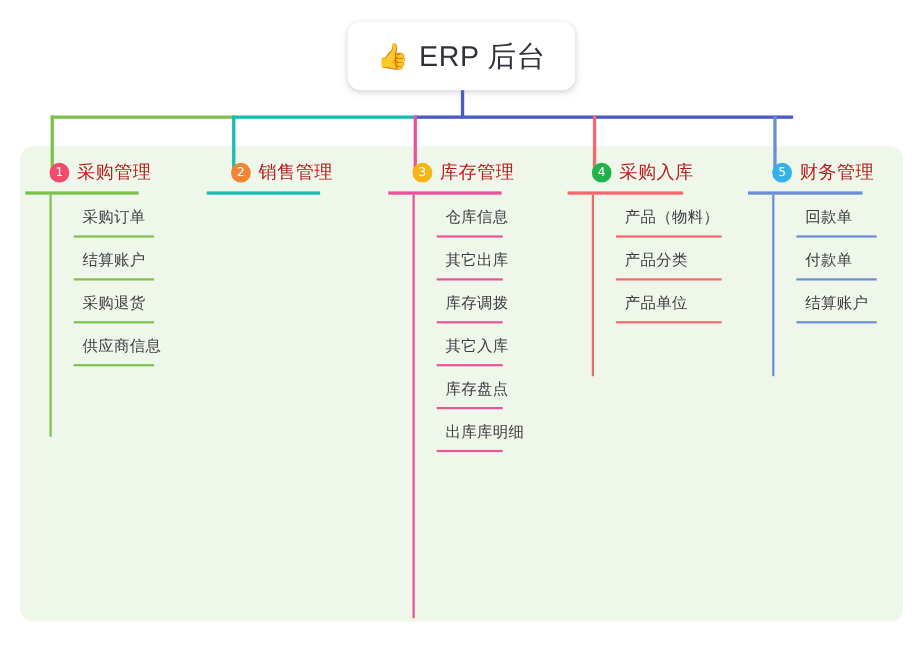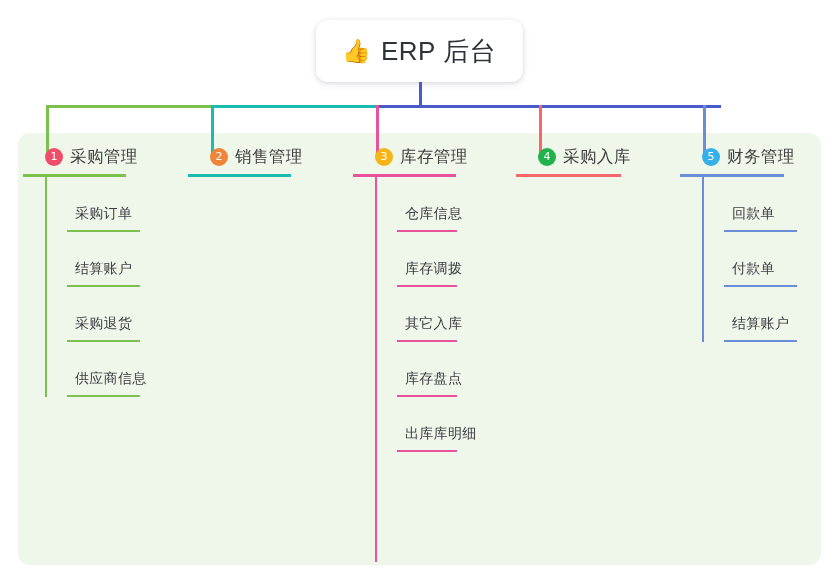--- a/index.html
+++ b/index.html
@@ -105,42 +105,42 @@
     border-radius: 50%;
     color: #ffffff;
     font-size: 11px;
     line-height: 18px;
     text-align: center;
     flex: none;
     font-family: "DejaVu Sans", sans-serif;
   }
   .branch-title {
     font-size: 16.5px;
-    color: #404040;
+    color: #b91c1c;
     letter-spacing: 0.4px;
   }
   .branch-underline {
     height: 3px;
     margin-top: 5px;
   }
 
   
   .leaves {
     position: relative;
     padding-left: 22px;
   }
   .spine {
     position: absolute;
     left: 22px;
     top: 0;
     width: 2px;
   }
   .leaf {
     position: relative;
-    height: 55px;
+    height: 39px;
   }
   .leaf-text {
     position: absolute;
     left: 30px;
     bottom: 9px;
     font-size: 14px;
     color: #3a3d42;
     white-space: nowrap;
     letter-spacing: 0.3px;
   }
@@ -217,20 +217,24 @@
           <span class="branch-title">库存管理</span>
         </div>
         <div class="branch-underline" style="background: rgb(232, 83, 156); width: 103px; margin-left: 0px;"></div>
         <div class="leaves">
           <div class="spine" style="background: rgb(232, 83, 156); height: 385px;"></div>
           <div class="leaf">
             <span class="leaf-text">仓库信息</span>
             <div class="leaf-underline" style="background: rgb(232, 83, 156); width: 60px;"></div>
           </div>
           <div class="leaf">
+            <span class="leaf-text">其它出库</span>
+            <div class="leaf-underline" style="background: rgb(232, 83, 156); width: 60px;"></div>
+          </div>
+          <div class="leaf">
             <span class="leaf-text">库存调拨</span>
             <div class="leaf-underline" style="background: rgb(232, 83, 156); width: 60px;"></div>
           </div>
           <div class="leaf">
             <span class="leaf-text">其它入库</span>
             <div class="leaf-underline" style="background: rgb(232, 83, 156); width: 60px;"></div>
           </div>
           <div class="leaf">
             <span class="leaf-text">库存盘点</span>
             <div class="leaf-underline" style="background: rgb(232, 83, 156); width: 60px;"></div>
@@ -240,20 +244,35 @@
             <div class="leaf-underline" style="background: rgb(232, 83, 156); width: 60px;"></div>
           </div>
         </div>
       </div>
       <div class="branch" style="left: 516px; width: 145px;">
         <div class="branch-header">
           <span class="badge" style="background: rgb(34, 178, 76);">4</span>
           <span class="branch-title">采购入库</span>
         </div>
         <div class="branch-underline" style="background: rgb(245, 103, 107); width: 105px; margin-left: 0px;"></div>
+        <div class="leaves">
+          <div class="spine" style="background: rgb(245, 103, 107); height: 165px;"></div>
+          <div class="leaf">
+            <span class="leaf-text">产品（物料）</span>
+            <div class="leaf-underline" style="background: rgb(245, 103, 107); width: 96px;"></div>
+          </div>
+          <div class="leaf">
+            <span class="leaf-text">产品分类</span>
+            <div class="leaf-underline" style="background: rgb(245, 103, 107); width: 96px;"></div>
+          </div>
+          <div class="leaf">
+            <span class="leaf-text">产品单位</span>
+            <div class="leaf-underline" style="background: rgb(245, 103, 107); width: 96px;"></div>
+          </div>
+        </div>
       </div>
       <div class="branch" style="left: 680px; width: 144px;">
         <div class="branch-header">
           <span class="badge" style="background: rgb(53, 176, 232);">5</span>
           <span class="branch-title">财务管理</span>
         </div>
         <div class="branch-underline" style="background: rgb(107, 140, 214); width: 104px; margin-left: 0px;"></div>
         <div class="leaves">
           <div class="spine" style="background: rgb(107, 140, 214); height: 165px;"></div>
           <div class="leaf">

